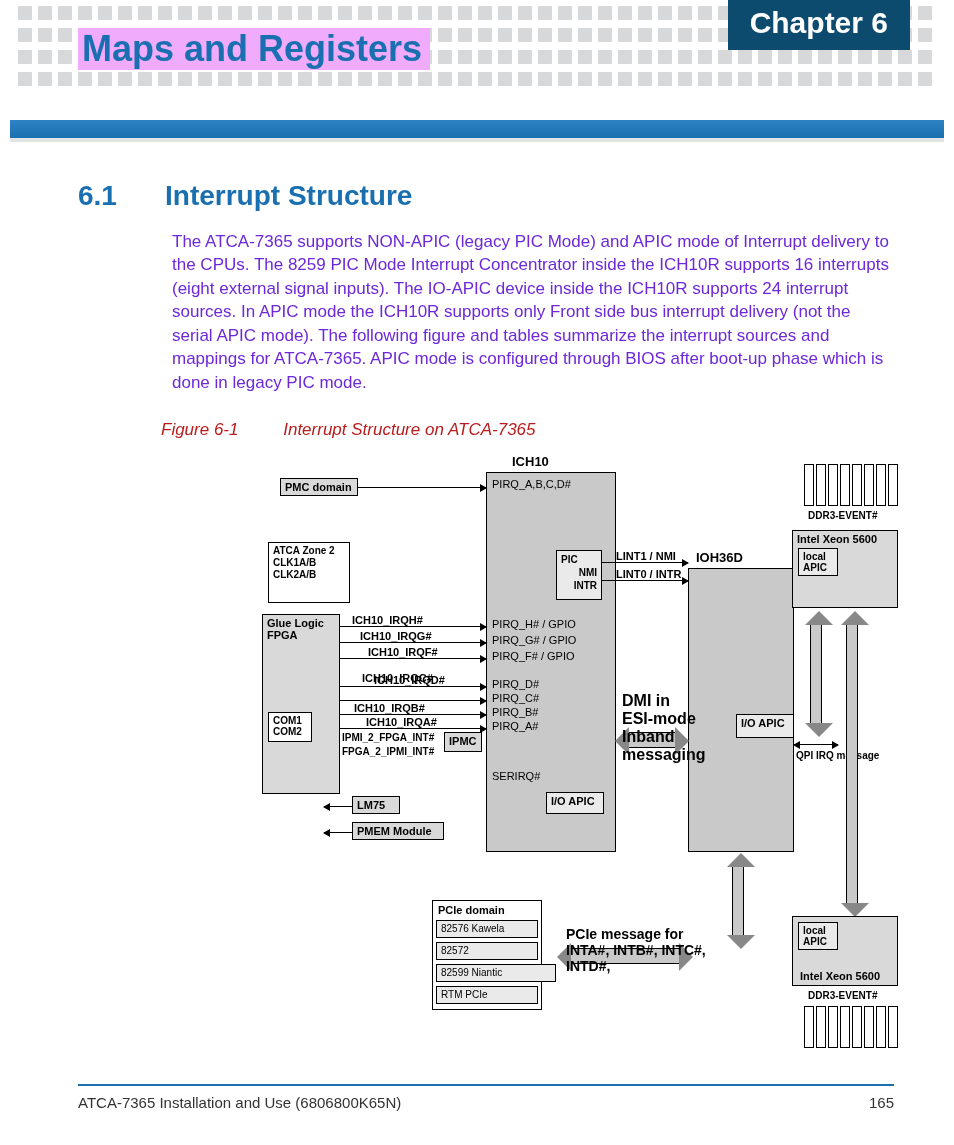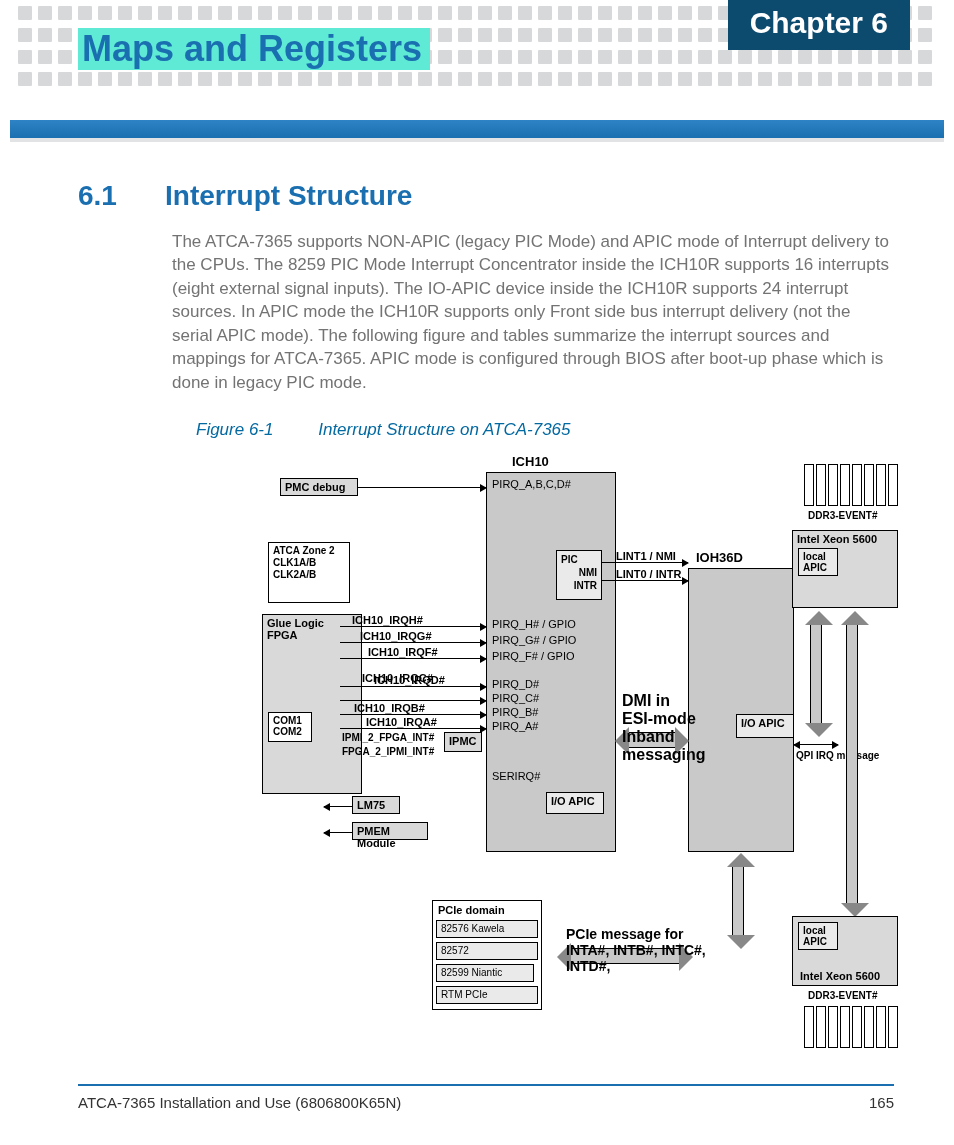--- a/index.html
+++ b/index.html
@@ -33,21 +33,21 @@
     color: #fff;
     font-weight: 700;
     font-size: 30px;
     padding: 6px 22px 10px 22px;
   }
   .doc-title {
     position: absolute; top: 28px; left: 78px;
     color: #1a6fb0;
     font-weight: 700;
     font-size: 36px;
-    background: #5eead4;
+    background: #f0abfc;
     padding: 0 8px 0 4px;
   }
 
   .blue-bar {
     position: absolute; top: 120px; left: 10px; right: 10px;
     height: 22px;
     background: linear-gradient(#2e83c6, #1a6fb0);
     border-bottom: 4px solid #e2e3e4;
   }
 
@@ -58,30 +58,30 @@
   .section-head {
     display: flex; align-items: baseline; gap: 41px;
     color: #1a6fb0; font-weight: 700; font-size: 28px;
     margin-bottom: 18px;
   }
   .section-num { min-width: 46px; }
 
   .body-text {
     font-size: 17px;
     line-height: 1.38;
-    color: #737373;
+    color: #6d28d9;
     margin-left: 94px;
     margin-bottom: 26px;
   }
 
   .figure-caption {
-    color: #0369a1;
+    color: #b91c1c;
     font-style: italic;
     font-size: 17px;
-    margin-left: 118px;
+    margin-left: 83px;
     margin-bottom: 14px;
   }
   .figure-caption .fignum { margin-right: 40px; }
 
   
   .diagram {
     position: relative;
     margin-left: 118px;
     width: 730px;
     height: 610px;
@@ -365,27 +365,27 @@
   <div class="figure-caption">
     <span class="fignum">Figure 6-1</span>
     <span>Interrupt Structure on ATCA-7365</span>
   </div>
 
   <div class="diagram">
 
     <div class="lbl" style="left:316px; top:0px; font-size:13px;">ICH10</div>
     <div class="blk" style="left:290px; top:18px; width:130px; height:380px; background:#c9c9c9;"></div>
 
-    <div class="blk" style="left:84px; top:24px; width:78px; height:18px;">PMC debug</div>
+    <div class="blk" style="left:84px; top:24px; width:78px; height:18px;">PMC domain</div>
     <div class="arrow-h" style="left:162px; top:33px; width:128px;"></div>
     <div class="lbl norm" style="left:296px; top:24px;">PIRQ_A,B,C,D#</div>
 
     <div class="blk white" style="left:72px; top:88px; width:82px; height:61px; font-weight:700; font-size:10px; line-height:1.2;">ATCA Zone 2 CLK1A/B CLK2A/B</div>
 
-    <div class="blk" style="left:66px; top:160px; width:100px; height:180px;">Glue Logic FPGA</div>
+    <div class="blk" style="left:66px; top:160px; width:78px; height:180px;">Glue Logic FPGA</div>
 
     <div class="blk white" style="left:72px; top:258px; width:44px; height:30px; font-weight:700; font-size:10px;">COM1 COM2</div>
 
     <div class="lbl" style="left:156px; top:160px;">ICH10_IRQH#</div>
     <div class="lbl" style="left:164px; top:176px;">ICH10_IRQG#</div>
     <div class="lbl" style="left:172px; top:192px;">ICH10_IRQF#</div>
     <div class="lbl" style="left:178px; top:220px;">ICH10_IRQD#</div>
     <div class="lbl" style="left:166px; top:218px;">ICH10_IRQC#</div>
     <div class="lbl" style="left:158px; top:248px;">ICH10_IRQB#</div>
     <div class="lbl" style="left:170px; top:262px;">ICH10_IRQA#</div>
@@ -405,21 +405,21 @@
     <div class="lbl norm" style="left:296px; top:196px;">PIRQ_F# / GPIO</div>
     <div class="lbl norm" style="left:296px; top:224px;">PIRQ_D#</div>
     <div class="lbl norm" style="left:296px; top:238px;">PIRQ_C#</div>
     <div class="lbl norm" style="left:296px; top:252px;">PIRQ_B#</div>
     <div class="lbl norm" style="left:296px; top:266px;">PIRQ_A#</div>
     <div class="lbl norm" style="left:296px; top:316px;">SERIRQ#</div>
 
     <div class="blk" style="left:248px; top:278px; width:38px; height:20px;">IPMC</div>
 
     <div class="blk" style="left:156px; top:342px; width:48px; height:18px;">LM75</div>
-    <div class="blk" style="left:156px; top:368px; width:76px; height:18px;">PMEM Module</div>
+    <div class="blk" style="left:156px; top:368px; width:92px; height:18px;">PMEM Module</div>
     <div class="arrow-h left" style="left:128px; top:352px; width:28px;"></div>
     <div class="arrow-h left" style="left:128px; top:378px; width:28px;"></div>
 
     <div class="blk lite" style="left:360px; top:96px; width:46px; height:50px; font-size:10px; line-height:1.3;">
       <div>PIC</div>
       <div style="text-align:right;">NMI</div>
       <div style="text-align:right;">INTR</div>
     </div>
 
     <div class="blk lite" style="left:350px; top:338px; width:58px; height:22px;">I/O APIC</div>
@@ -468,21 +468,21 @@
         <span></span>
         <span></span>
         <span></span>
     </div>
     <div class="lbl" style="left:612px; top:536px; font-size:10px;">DDR3-EVENT#</div>
 
     <div class="blk white" style="left:236px; top:446px; width:110px; height:110px;"></div>
     <div class="lbl" style="left:242px; top:450px;">PCIe domain</div>
     <div class="blk lite" style="left:240px; top:466px; width:102px; height:18px; font-size:10px; font-weight:400;">82576 Kawela</div>
     <div class="blk lite" style="left:240px; top:488px; width:102px; height:18px; font-size:10px; font-weight:400;">82572</div>
-    <div class="blk lite" style="left:240px; top:510px; width:98px; height:18px; font-size:10px; font-weight:400;">82599 Niantic</div>
+    <div class="blk lite" style="left:240px; top:510px; width:120px; height:18px; font-size:10px; font-weight:400;">82599 Niantic</div>
     <div class="blk lite" style="left:240px; top:532px; width:102px; height:18px; font-size:10px; font-weight:400;">RTM PCIe</div>
 
     <div class="bigarrow-h" style="left:374px; top:494px; width:110px;"></div>
     <div class="lbl" style="left:370px; top:472px; width:150px; white-space:normal; font-size:14px;">PCIe message for INTA#, INTB#, INTC#, INTD#,</div>
 
     <div class="bigarrow-v" style="left:536px; top:412px; width:12px; height:70px;"></div>
   </div>
 </div>
 
 <div class="footer">

